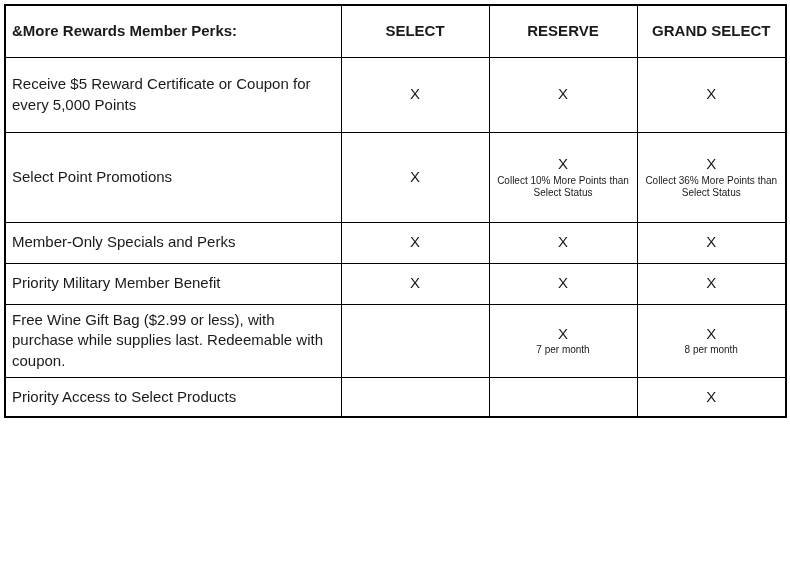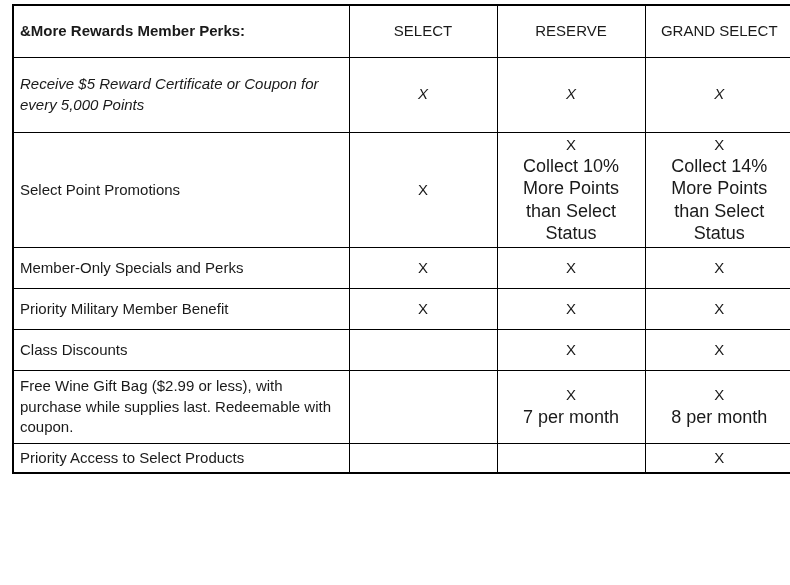--- a/index.html
+++ b/index.html
@@ -7,21 +7,21 @@
     padding: 0;
     background: #ffffff;
     font-family: "Liberation Sans", sans-serif;
     color: #1a1a1a;
   }
   .page {
     width: 790px;
     height: 585px;
     background: #ffffff;
     box-sizing: border-box;
-    padding: 4px 0 0 12px;
+    padding: 4px 0 0 4px;
   }
   table.perks {
     border-collapse: collapse;
     table-layout: fixed;
     width: 781px;
     background: #ffffff;
     border: 2px solid #000000;
   }
   table.perks td, table.perks th {
     border: 1px solid #000000;
@@ -37,46 +37,46 @@
   table.perks tr > *:first-child { border-left-width: 2px; }
   table.perks tr > *:last-child  { border-right-width: 2px; }
 
   th.title-cell {
     text-align: left;
     font-weight: 700;
     padding-left: 9px;
   }
   th.col-head {
     text-align: center;
-    font-weight: 400;
+    font-weight: 700;
   }
   td.perk-cell {
     text-align: left;
     padding-left: 9px;
     padding-right: 8px;
   }
   td.mark-cell {
     text-align: center;
   }
   .mark {
     display: block;
     font-size: 15px;
   }
   .note {
     display: block;
-    font-size: 18px;
+    font-size: 10px;
     line-height: 1.25;
   }
   
   .h-header { height: 52px; }
-  .h-tall1  { height: 75px; font-style: italic; }
+  .h-tall1  { height: 75px; }
   .h-tall2  { height: 90px; }
   .h-std    { height: 41px; }
   .h-med    { height: 73px; }
-  .h-last   { height: 30px; }
+  .h-last   { height: 40px; }
 </style>
 </head>
 <body>
 
 <div class="page">
   <table class="perks">
     <colgroup>
       <col style="width:336px">
       <col style="width:148px">
       <col style="width:148px">
@@ -108,21 +108,21 @@
       <td class="perk-cell">Select Point Promotions</td>
       <td class="mark-cell">
             <span class="mark">X</span>
           </td>
       <td class="mark-cell">
         <span class="mark">X</span>
         <span class="note">Collect 10% More Points than Select Status</span>
       </td>
       <td class="mark-cell">
         <span class="mark">X</span>
-        <span class="note">Collect 14% More Points than Select Status</span>
+        <span class="note">Collect 36% More Points than Select Status</span>
       </td>
     </tr>
 
 
     <tr class="h-std">
       <td class="perk-cell">Member-Only Specials and Perks</td>
       <td class="mark-cell">
             <span class="mark">X</span>
           </td>
       <td class="mark-cell">
@@ -139,32 +139,20 @@
             <span class="mark">X</span>
           </td>
       <td class="mark-cell">
             <span class="mark">X</span>
           </td>
       <td class="mark-cell">
             <span class="mark">X</span>
           </td>
     </tr>
 
-    <tr class="h-std">
-      <td class="perk-cell">Class Discounts</td>
-      <td class="mark-cell">
-            <span class="mark"></span>
-          </td>
-      <td class="mark-cell">
-            <span class="mark">X</span>
-          </td>
-      <td class="mark-cell">
-            <span class="mark">X</span>
-          </td>
-    </tr>
 
     <tr class="h-med">
       <td class="perk-cell">Free Wine Gift Bag ($2.99 or less), with purchase while supplies last. Redeemable with coupon.</td>
       <td class="mark-cell">
             <span class="mark"></span>
           </td>
       <td class="mark-cell">
         <span class="mark">X</span>
         <span class="note">7 per month</span>
       </td>

